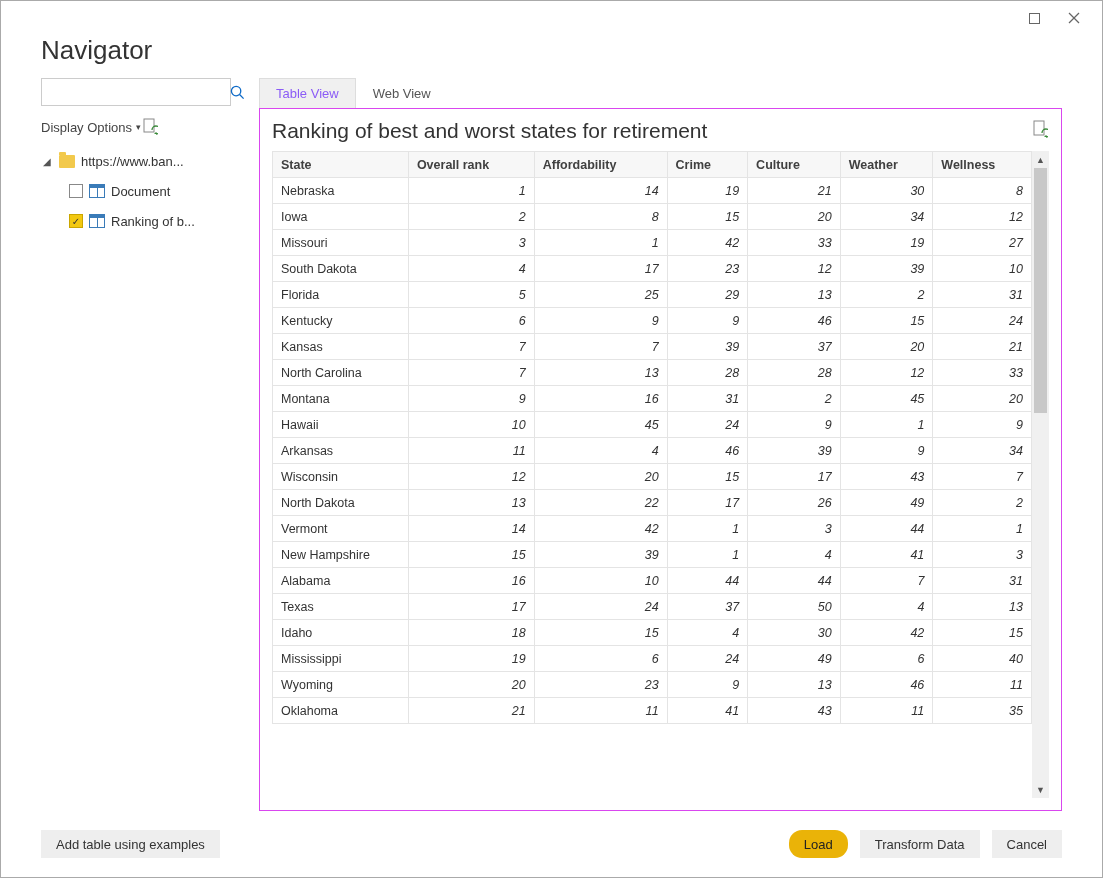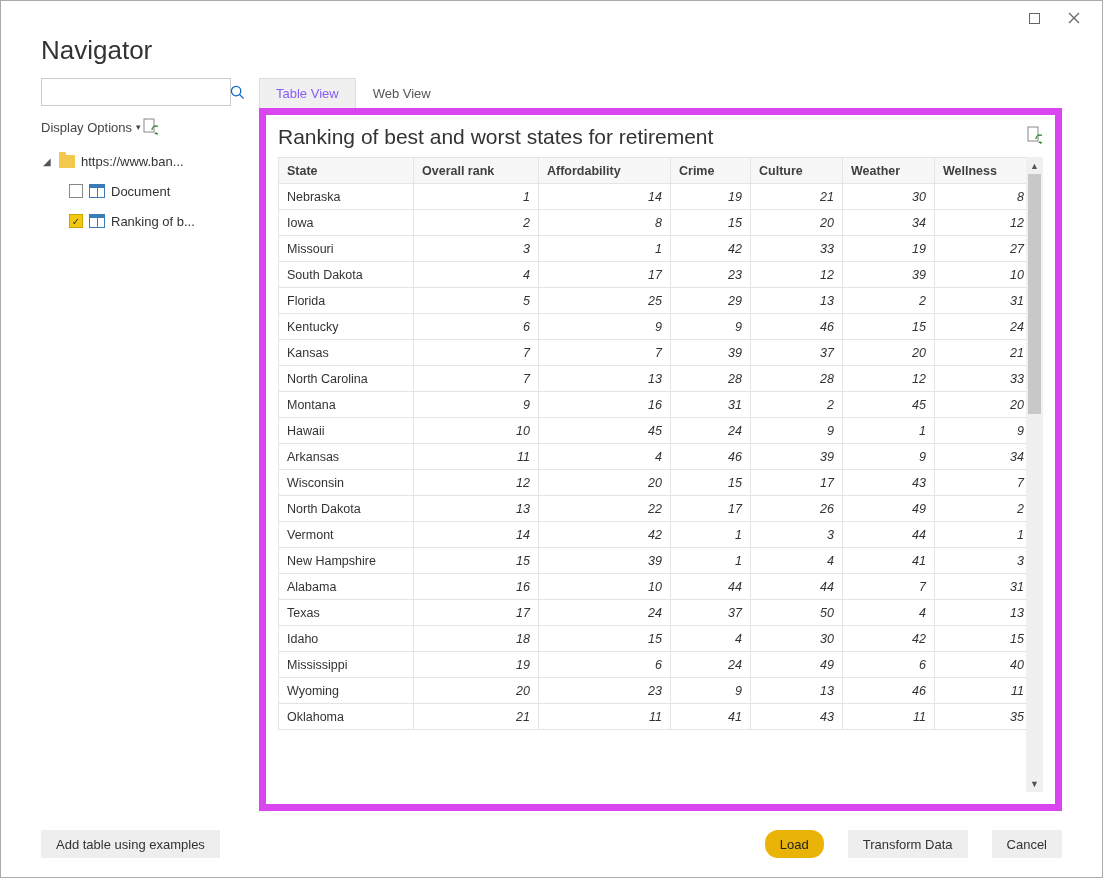--- a/index.html
+++ b/index.html
@@ -187,21 +187,21 @@
     cursor: pointer;
     font-size: 13px;
   }
   .tab.active {
     background: #f0f0f0;
     border: 1px solid #ddd;
     border-bottom: none;
     color: #8b5cf6;
   }
   .preview-panel {
-    border: 7px solid #d946ef;
+    border: 1px solid #d946ef;
     flex: 1;
     min-height: 0;
     display: flex;
     flex-direction: column;
     padding: 10px 12px 12px 12px;
     background: #fff;
   }
   .preview-head {
     display: flex;
     justify-content: space-between;
@@ -282,21 +282,21 @@
     right: 2px;
     height: 40%;
     background: #c8c8c8;
   }
   
   .footer {
     height: 66px;
     display: flex;
     align-items: center;
     padding: 0 40px;
-    gap: 24px;
+    gap: 12px;
   }
   .footer .spacer { flex: 1; }
   .btn {
     height: 28px;
     padding: 0 14px;
     border: 1px solid transparent;
     background: #eee;
     color: #333;
     font-size: 13px;
     cursor: pointer;

